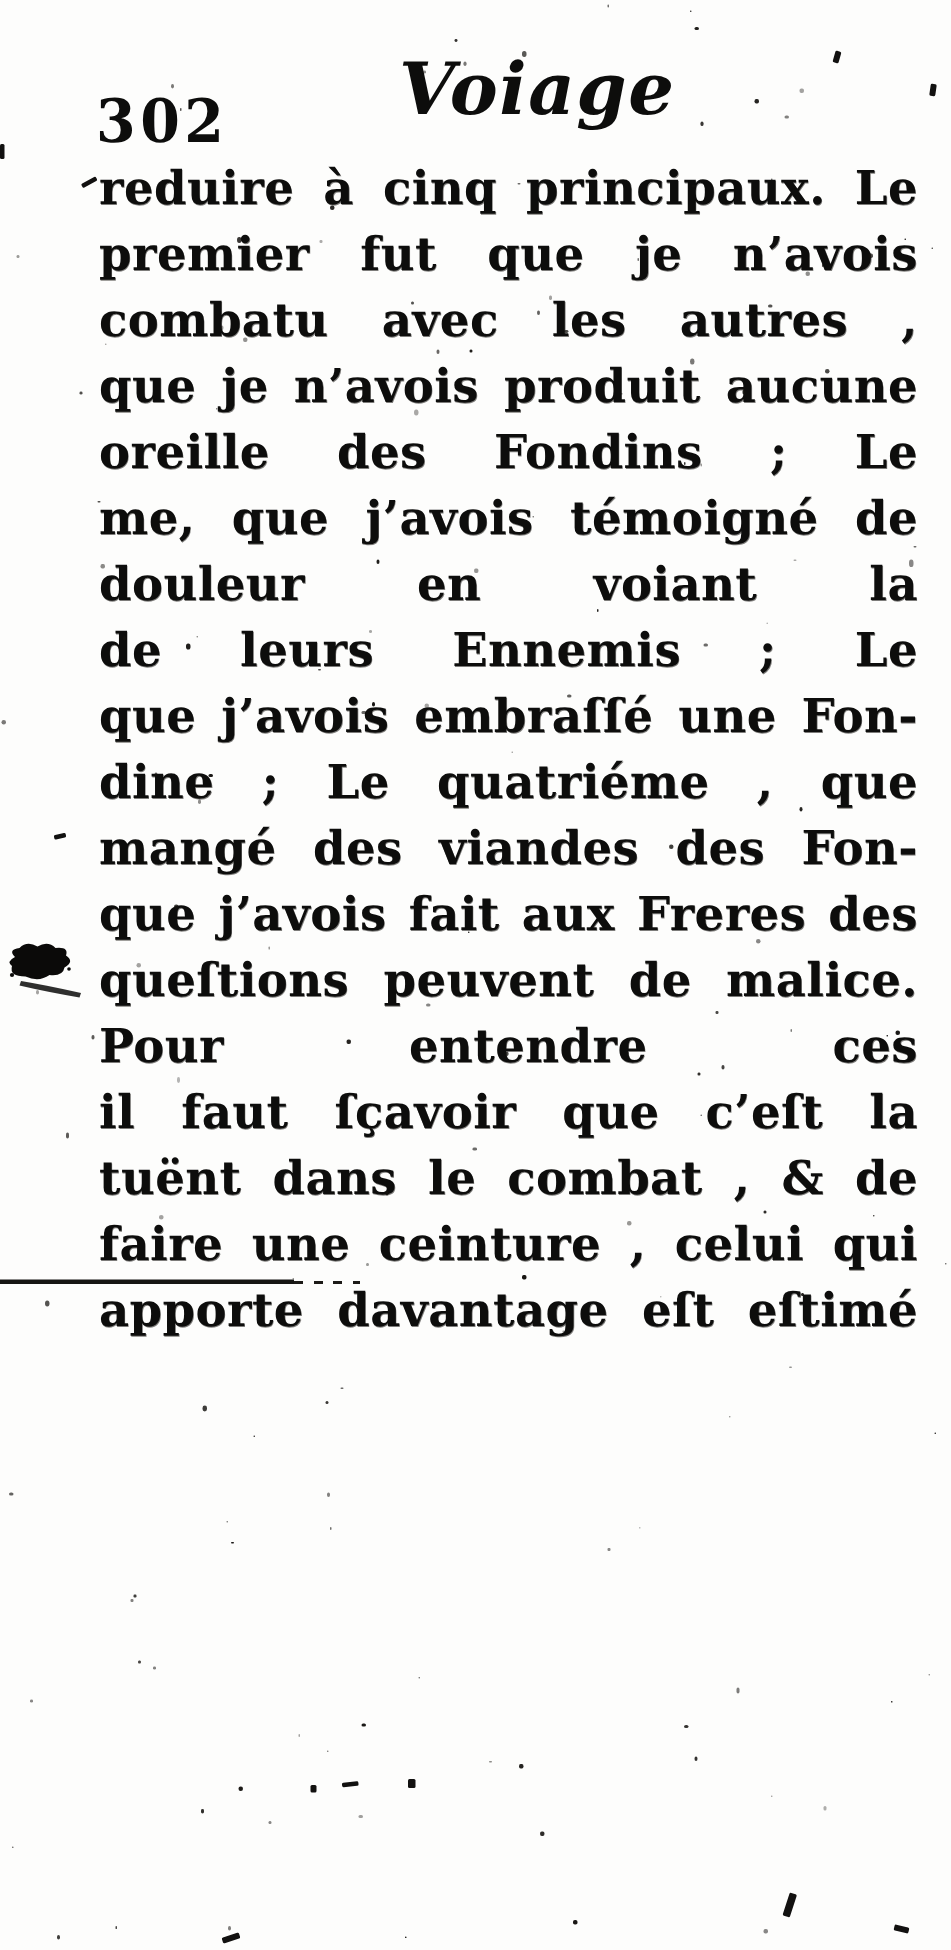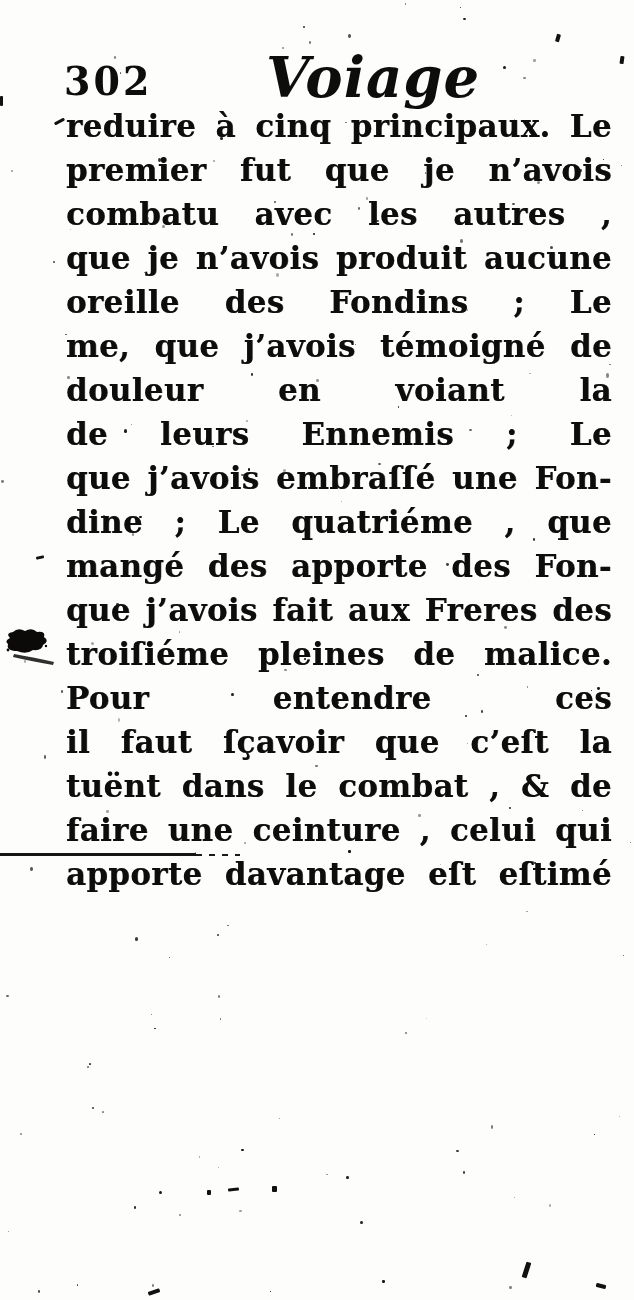--- a/index.html
+++ b/index.html
@@ -29,22 +29,22 @@
     left: 64px;
     top: 58px;
     font-size: 38px;
     font-weight: 700;
     letter-spacing: 3px;
     transform: scaleY(1.05);
   }
   .running-title {
     position: absolute;
     left: 266px;
-    top: 44px;
-    font-size: 56px;
+    top: 32px;
+    font-size: 48px;
     font-weight: 700;
     font-style: italic;
     letter-spacing: 1px;
     text-align: center;
   }
   .text-block {
     position: absolute;
     left: 66px;
     top: 104px;
     width: 546px;
@@ -117,23 +117,23 @@
     <div class="text-line">reduire à cinq principaux.  Le</div>
     <div class="text-line">premier fut que je n’avois point</div>
     <div class="text-line">combatu avec les autres , puiſ-</div>
     <div class="text-line">que je n’avois produit aucune</div>
     <div class="text-line">oreille des Fondins ; Le deuxié-</div>
     <div class="text-line">me, que j’avois témoigné de la</div>
     <div class="text-line">douleur en voiant la deſtruction</div>
     <div class="text-line">de leurs Ennemis ; Le troiſiéme,</div>
     <div class="text-line">que j’avois embraſſé une Fon-</div>
     <div class="text-line">dine ; Le quatriéme , que j’avois</div>
-    <div class="text-line">mangé des apporte des Fon-</div>
+    <div class="text-line">mangé des viandes des Fon-</div>
     <div class="text-line">que j’avois fait aux Freres des</div>
-    <div class="text-line">troiſiéme pleines de malice.</div>
+    <div class="text-line">queſtions peuvent de malice.</div>
     <div class="text-line">Pour entendre ces accuſations,</div>
     <div class="text-line">il faut ſçavoir que c’eſt la coû-</div>
     <div class="text-line">tuënt dans le combat , &amp; de s’en</div>
     <div class="text-line">faire une ceinture , celui qui en</div>
     <div class="text-line">apporte davantage eſt eſtimé le</div>
   </div>
 
   <svg class="ink-blot" viewBox="0 0 60 46">
     <path fill="#0b0a09" d="M8 12 Q3 7 11 6 Q16 1 23 5 Q30 1 35 6 Q44 5 42 11 Q48 15 41 19 Q40 25 31 24 Q24 29 15 25 Q4 25 6 18 Q2 15 8 12 Z"></path>
     <path fill="#0b0a09" opacity="0.85" d="M12 28 Q30 31 52 36 L51 39 Q28 35 11 31 Z"></path>

